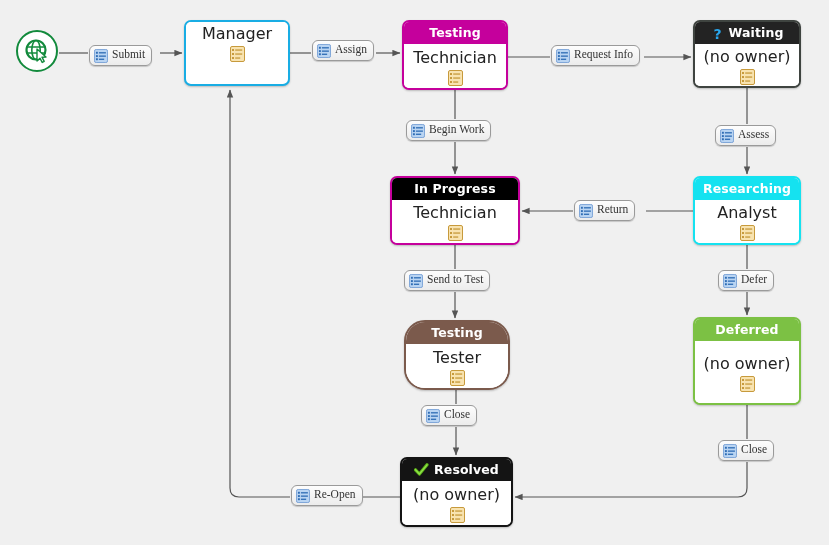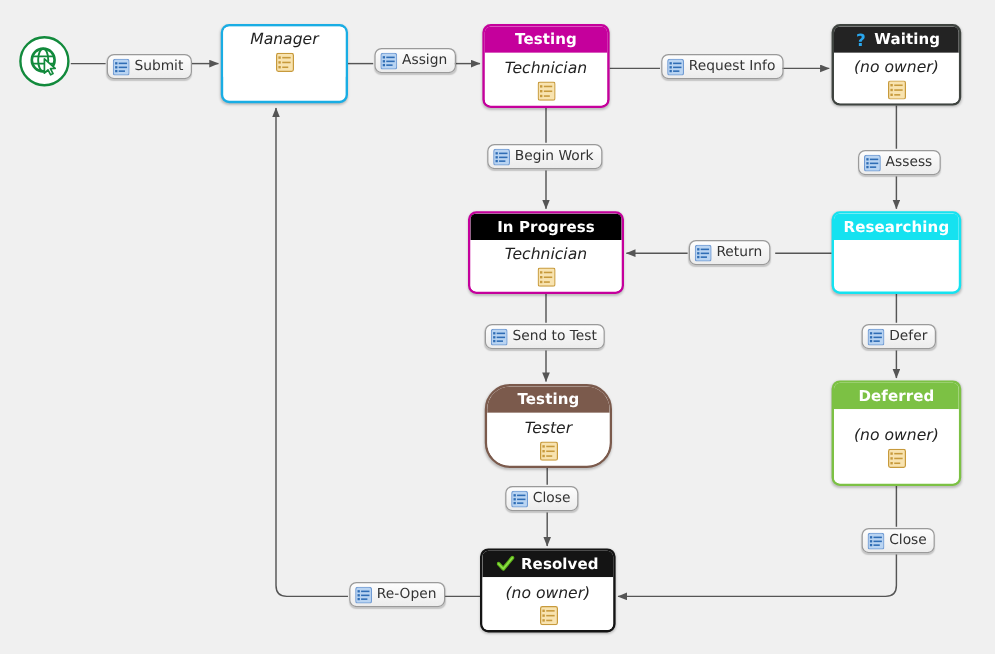--- a/index.html
+++ b/index.html
@@ -55,22 +55,21 @@
     background: #ffffff;
     height: calc(100% - 22px);
     display: flex;
     flex-direction: column;
     align-items: center;
     justify-content: center;
     gap: 3px;
     padding-top: 2px;
   }
   .state-owner {
-    font-style: italic;
-    font-size: 13px;
+    font-size: 16px;
     color: #222222;
     white-space: nowrap;
   }
 
   
 
   
   .doc-icon {
     width: 14px; height: 15px;
     position: relative;
@@ -87,20 +86,21 @@
     align-items: center;
     gap: 4px;
     padding: 0 6px 0 4px;
     background: linear-gradient(#fdfdfd, #ececec);
     border: 1px solid #9a9a9a;
     border-radius: 6px;
     box-shadow: 0 1px 1px rgba(0,0,0,0.18);
     font-size: 11.5px;
     color: #333333;
     white-space: nowrap;
+    font-family: Liberation Serif, serif;
   }
   .tlabel .lbl-text { line-height: 1; padding-bottom:1px; }
   .list-icon { width: 14px; height: 14px; display:block; flex: 0 0 auto; }
 
   
   .start-node {
     position: absolute;
     width: 42px; height: 42px;
     border-radius: 50%;
     border: 2px solid #128a3c;
@@ -234,20 +234,32 @@
                 <rect x="5.2" y="3.4" width="7" height="1.3" fill="#c79a3c"></rect>
                 <rect x="5.2" y="7.4" width="7" height="1.3" fill="#c79a3c"></rect>
                 <rect x="5.2" y="11.4" width="5" height="1.3" fill="#c79a3c"></rect>
               </svg></span></div>
         </div>
       </div>
       <div class="state" style="left: 693px; top: 176px; width: 108px; height: 69px; border-color: rgb(21, 226, 240);">
         <div class="state-header" style="background: rgb(21, 226, 240);">
           <span>Researching</span>
         </div>
+        <div class="state-body">
+          <div class="state-owner">Analyst</div>
+          <div><span class="doc-icon"><svg width="15" height="16" viewBox="0 0 15 16">
+                <rect x="0.5" y="0.5" width="14" height="15" rx="1.5" fill="#f8e3b0" stroke="#c79a3c"></rect>
+                <rect x="2" y="3" width="2" height="2" fill="#c79a3c"></rect>
+                <rect x="2" y="7" width="2" height="2" fill="#c79a3c"></rect>
+                <rect x="2" y="11" width="2" height="2" fill="#c79a3c"></rect>
+                <rect x="5.2" y="3.4" width="7" height="1.3" fill="#c79a3c"></rect>
+                <rect x="5.2" y="7.4" width="7" height="1.3" fill="#c79a3c"></rect>
+                <rect x="5.2" y="11.4" width="5" height="1.3" fill="#c79a3c"></rect>
+              </svg></span></div>
+        </div>
       </div>
       <div class="state" style="left: 404px; top: 320px; width: 106px; height: 70px; border-color: rgb(123, 90, 76); border-radius: 21px;">
         <div class="state-header" style="background: rgb(123, 90, 76);">
           <span>Testing</span>
         </div>
         <div class="state-body">
           <div class="state-owner">Tester</div>
           <div><span class="doc-icon"><svg width="15" height="16" viewBox="0 0 15 16">
                 <rect x="0.5" y="0.5" width="14" height="15" rx="1.5" fill="#f8e3b0" stroke="#c79a3c"></rect>
                 <rect x="2" y="3" width="2" height="2" fill="#c79a3c"></rect>

